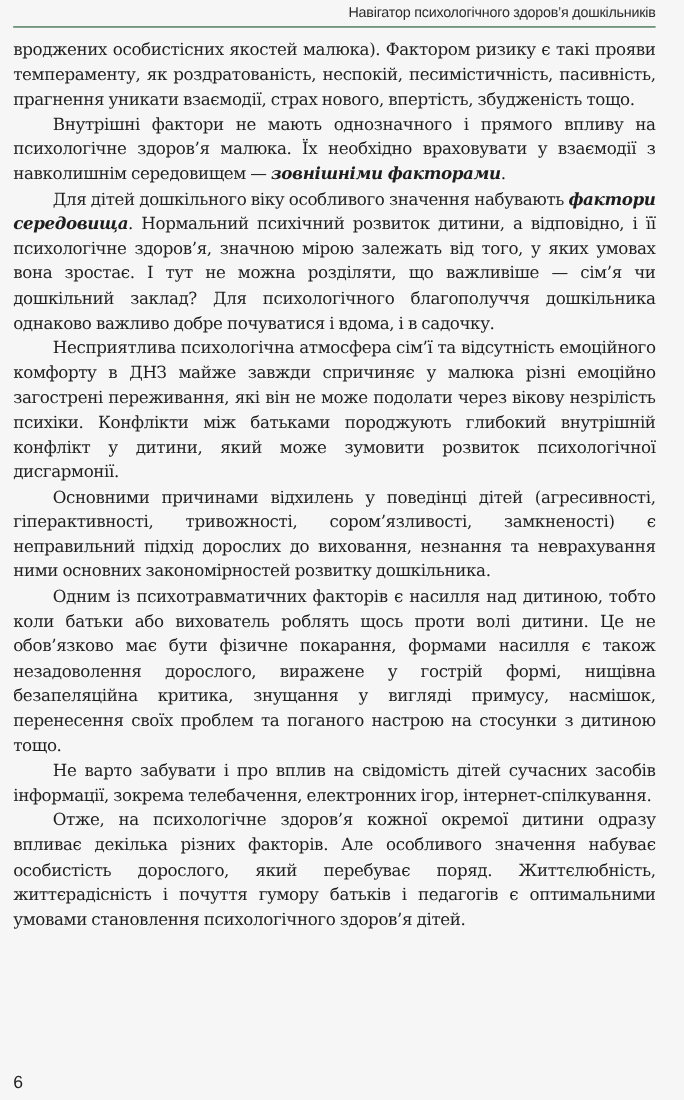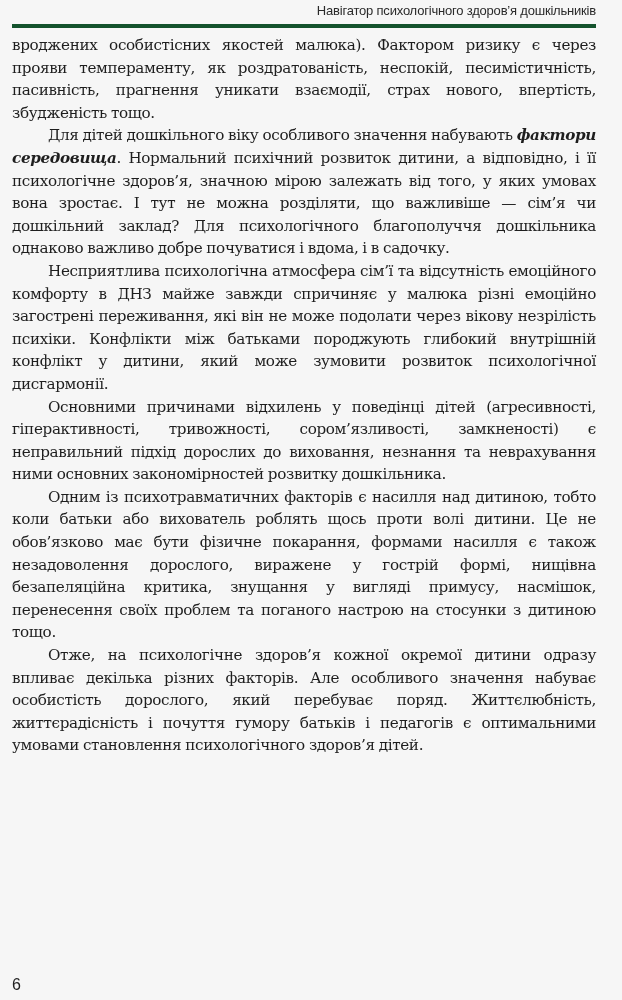--- a/index.html
+++ b/index.html
@@ -2,21 +2,21 @@
 <html><head>
 <meta charset="utf-8">
 <style>
   html, body { margin: 0; padding: 0; }
   body {
     width: 622px; height: 1000px; background: #f6f6f6; position: relative; overflow: hidden;
     color: #1e1e1e;
   }
   .header {
     position: absolute; left: 12px; top: 0; width: 584px; height: 24px;
-    border-bottom: 4px solid #14532d;
+    border-bottom: 1px solid #14532d;
     text-align: right;
     font-family: "Liberation Sans", sans-serif;
     font-size: 13px; line-height: 22px; color: #2a2a2a;
     letter-spacing: -0.2px;
   }
   .body {
     position: absolute; left: 12px; top: 34px; width: 584px;
     font-family: "DejaVu Serif", serif;
     font-size: 15.2px; line-height: 22.6px;
     text-align: justify; letter-spacing: -0.35px; word-spacing: -0.5px;
@@ -30,21 +30,23 @@
   }
 </style>
 </head>
 <body>
 
 <div class="header">
   <span>Навігатор психологічного здоров’я дошкільників</span>
 </div>
 
 <div class="body">
-  <p><span>вроджених особистісних якостей малюка). Фактором ризику є через прояви темпераменту, як роздратованість, неспокій, песимістичність, пасивність, прагнення уникати взаємодії, страх нового, впертість, збудженість тощо.</span></p>
+  <p><span>вроджених особистісних якостей малюка). Фактором ризику є такі прояви темпераменту, як роздратованість, неспокій, песимістичність, пасивність, прагнення уникати взаємодії, страх нового, впертість, збудженість тощо.</span></p>
+  <p class="indent"><span>Внутрішні фактори не мають однозначного і прямого впливу на психологічне здоров’я малюка. Їх необхідно враховувати у взаємодії з навколишнім середовищем — </span><em>зовнішніми факторами</em><span>.</span></p>
   <p class="indent"><span>Для дітей дошкільного віку особливого значення набувають </span><em>фактори середовища</em><span>. Нормальний психічний розвиток дитини, а відповідно, і її психологічне здоров’я, значною мірою залежать від того, у яких умовах вона зростає. І тут не можна розділяти, що важливіше — сім’я чи дошкільний заклад? Для психологічного благополуччя дошкільника однаково важливо добре почуватися і вдома, і в садочку.</span></p>
   <p class="indent"><span>Несприятлива психологічна атмосфера сім’ї та відсутність емоційного комфорту в ДНЗ майже завжди спричиняє у малюка різні емоційно загострені переживання, які він не може подолати через вікову незрілість психіки. Конфлікти між батьками породжують глибокий внутрішній конфлікт у дитини, який може зумовити розвиток психологічної дисгармонії.</span></p>
   <p class="indent"><span>Основними причинами відхилень у поведінці дітей (агресивності, гіперактивності, тривожності, сором’язливості, замкненості) є неправильний підхід дорослих до виховання, незнання та неврахування ними основних закономірностей розвитку дошкільника.</span></p>
   <p class="indent"><span>Одним із психотравматичних факторів є насилля над дитиною, тобто коли батьки або вихователь роблять щось проти волі дитини. Це не обов’язково має бути фізичне покарання, формами насилля є також незадоволення дорослого, виражене у гострій формі, нищівна безапеляційна критика, знущання у вигляді примусу, насмішок, перенесення своїх проблем та поганого настрою на стосунки з дитиною тощо.</span></p>
+  <p class="indent"><span>Не варто забувати і про вплив на свідомість дітей сучасних засобів інформації, зокрема телебачення, електронних ігор, інтернет-спілкування.</span></p>
   <p class="indent"><span>Отже, на психологічне здоров’я кожної окремої дитини одразу впливає декілька різних факторів. Але особливого значення набуває особистість дорослого, який перебуває поряд. Життєлюбність, життєрадісність і почуття гумору батьків і педагогів є оптимальними умовами становлення психологічного здоров’я дітей.</span></p>
 </div>
 
 <div class="page-number">6</div>
 
 </body></html>

